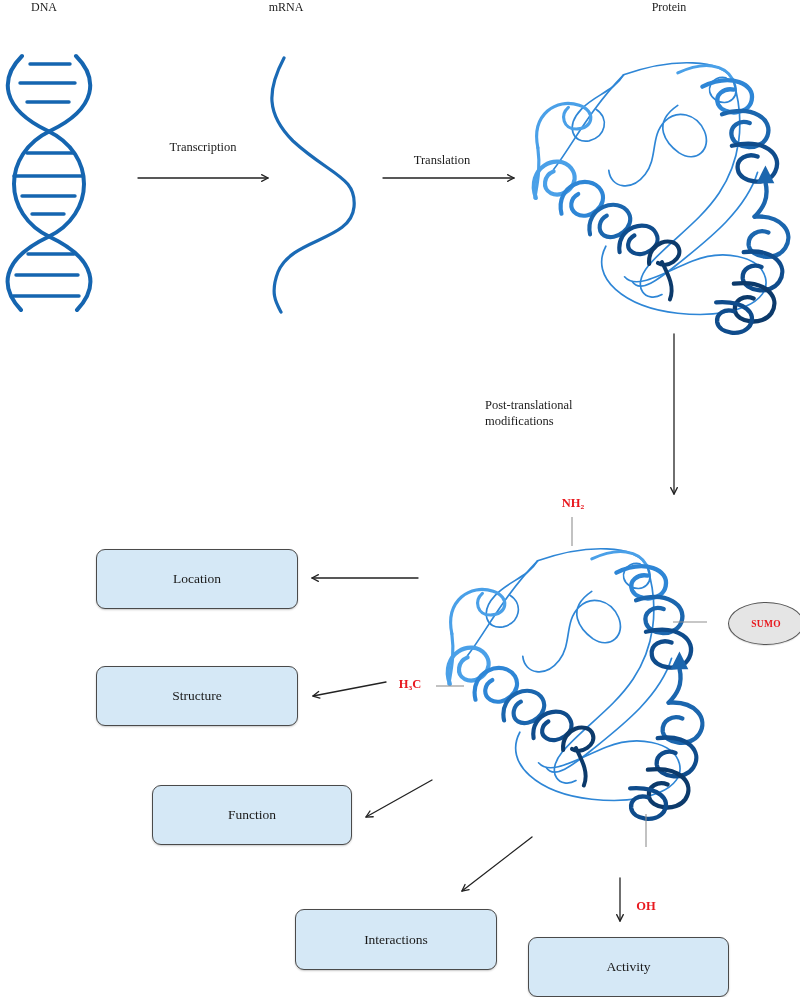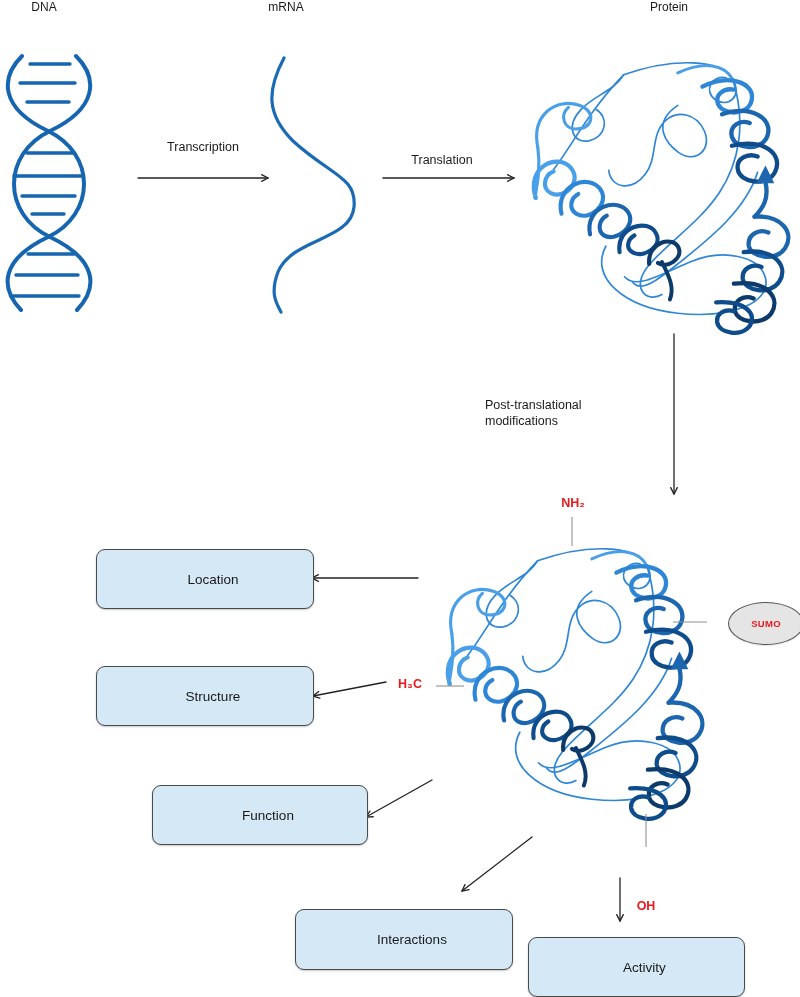--- a/index.html
+++ b/index.html
@@ -1,39 +1,38 @@
 <!DOCTYPE html>
 <html><head>
 <meta charset="utf-8">
 <style>
   html,body{margin:0;padding:0;background:#ffffff;}
   .canvas{
     position:relative;width:800px;height:997px;background:#ffffff;
-    font-family:Liberation Sans, sans-serif;overflow:hidden;
+    font-family:Liberation Serif, serif;overflow:hidden;
   }
   .layer-svg{position:absolute;left:0;top:0;}
   .lbl{
     position:absolute;transform:translateX(-50%);
     font-size:12px;font-weight:500;color:#1b1b1b;white-space:nowrap;line-height:1.25;
   }
   .proc-lbl{font-size:12.5px;}
   .ptm-lbl{
     position:absolute;left:485px;top:397px;width:160px;text-align:left;
     font-size:12.5px;font-weight:500;color:#1b1b1b;line-height:16px;
   }
   .red-lbl{
     position:absolute;transform:translateX(-50%);
     font-size:12.5px;font-weight:700;color:#e8191f;white-space:nowrap;
   }
   .box{
     position:absolute;background:#d5e8f6;border:1px solid #4a4a4a;border-radius:9px;
     display:flex;align-items:center;justify-content:center;
     font-size:13.5px;font-weight:500;color:#191919;
     box-shadow:0 1px 2px rgba(0,0,0,0.22);
-    padding-left:16px;
   }
   .sumo-oval{
     position:absolute;left:728px;top:602px;width:74px;height:41px;
     background:#e5e5e5;border:1px solid #555555;border-radius:50%;
     display:flex;align-items:center;justify-content:center;
     font-size:9.5px;font-weight:700;color:#e8191f;letter-spacing:.3px;
     box-shadow:0 1px 1px rgba(0,0,0,0.12);
   }
 </style>
 </head>

